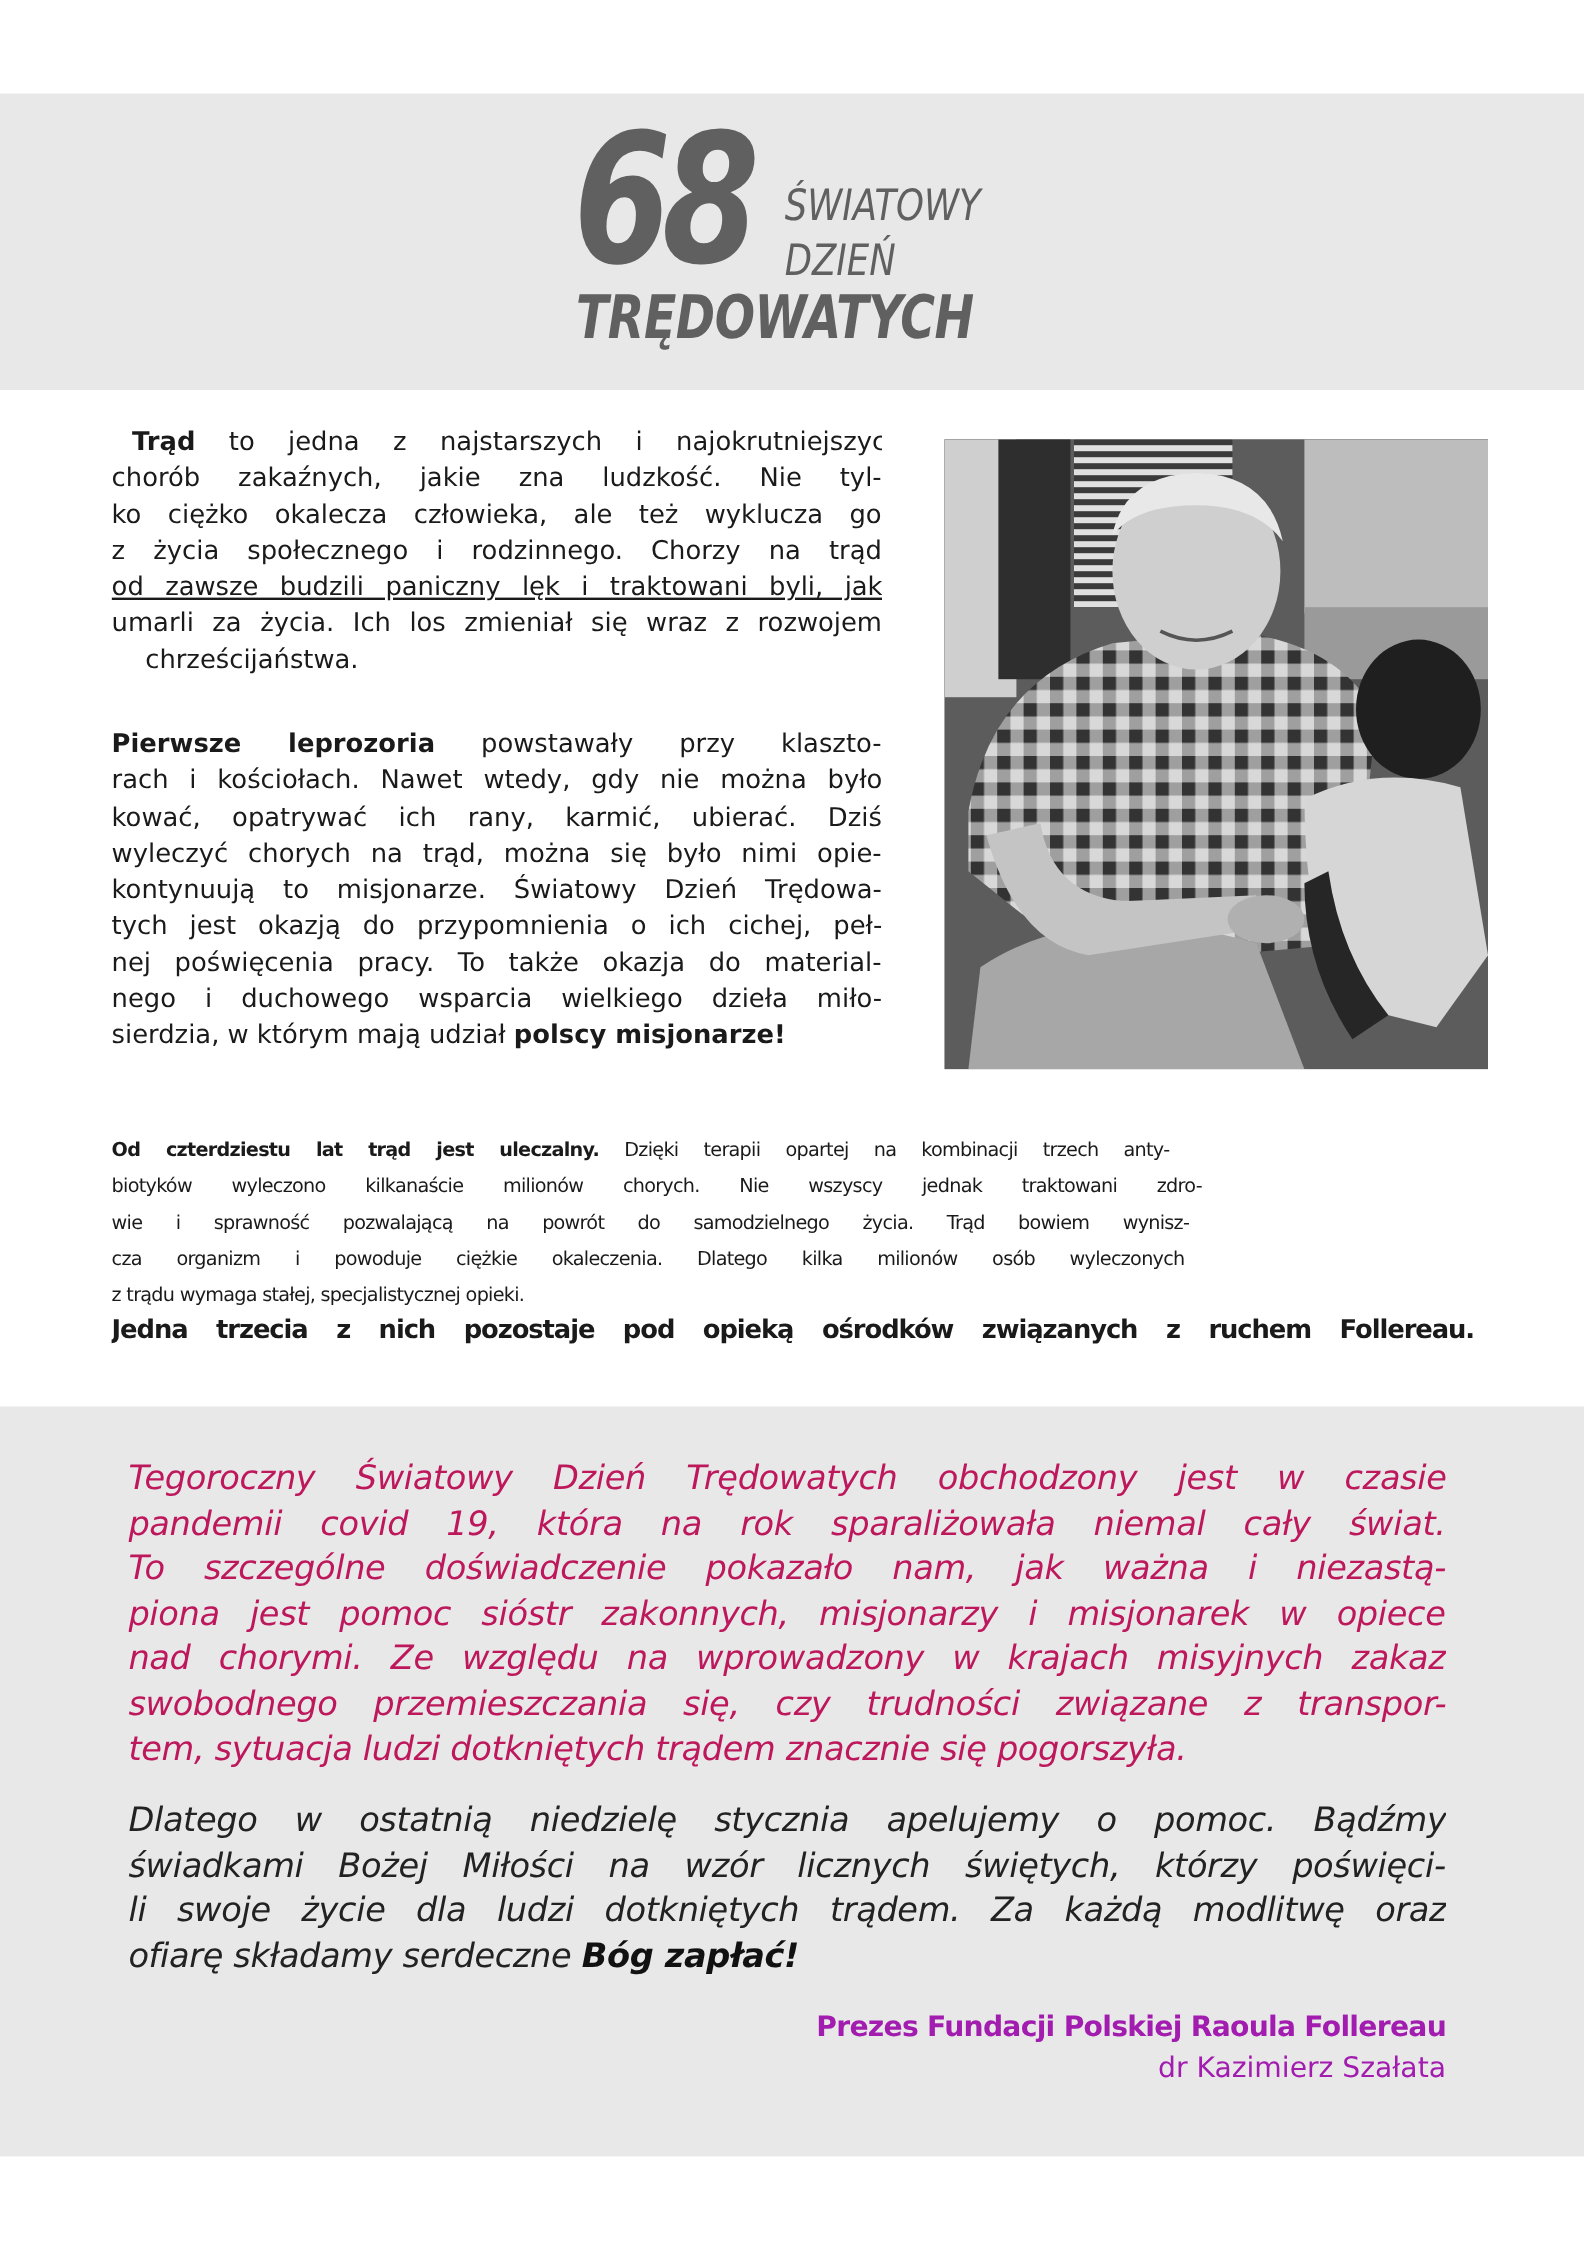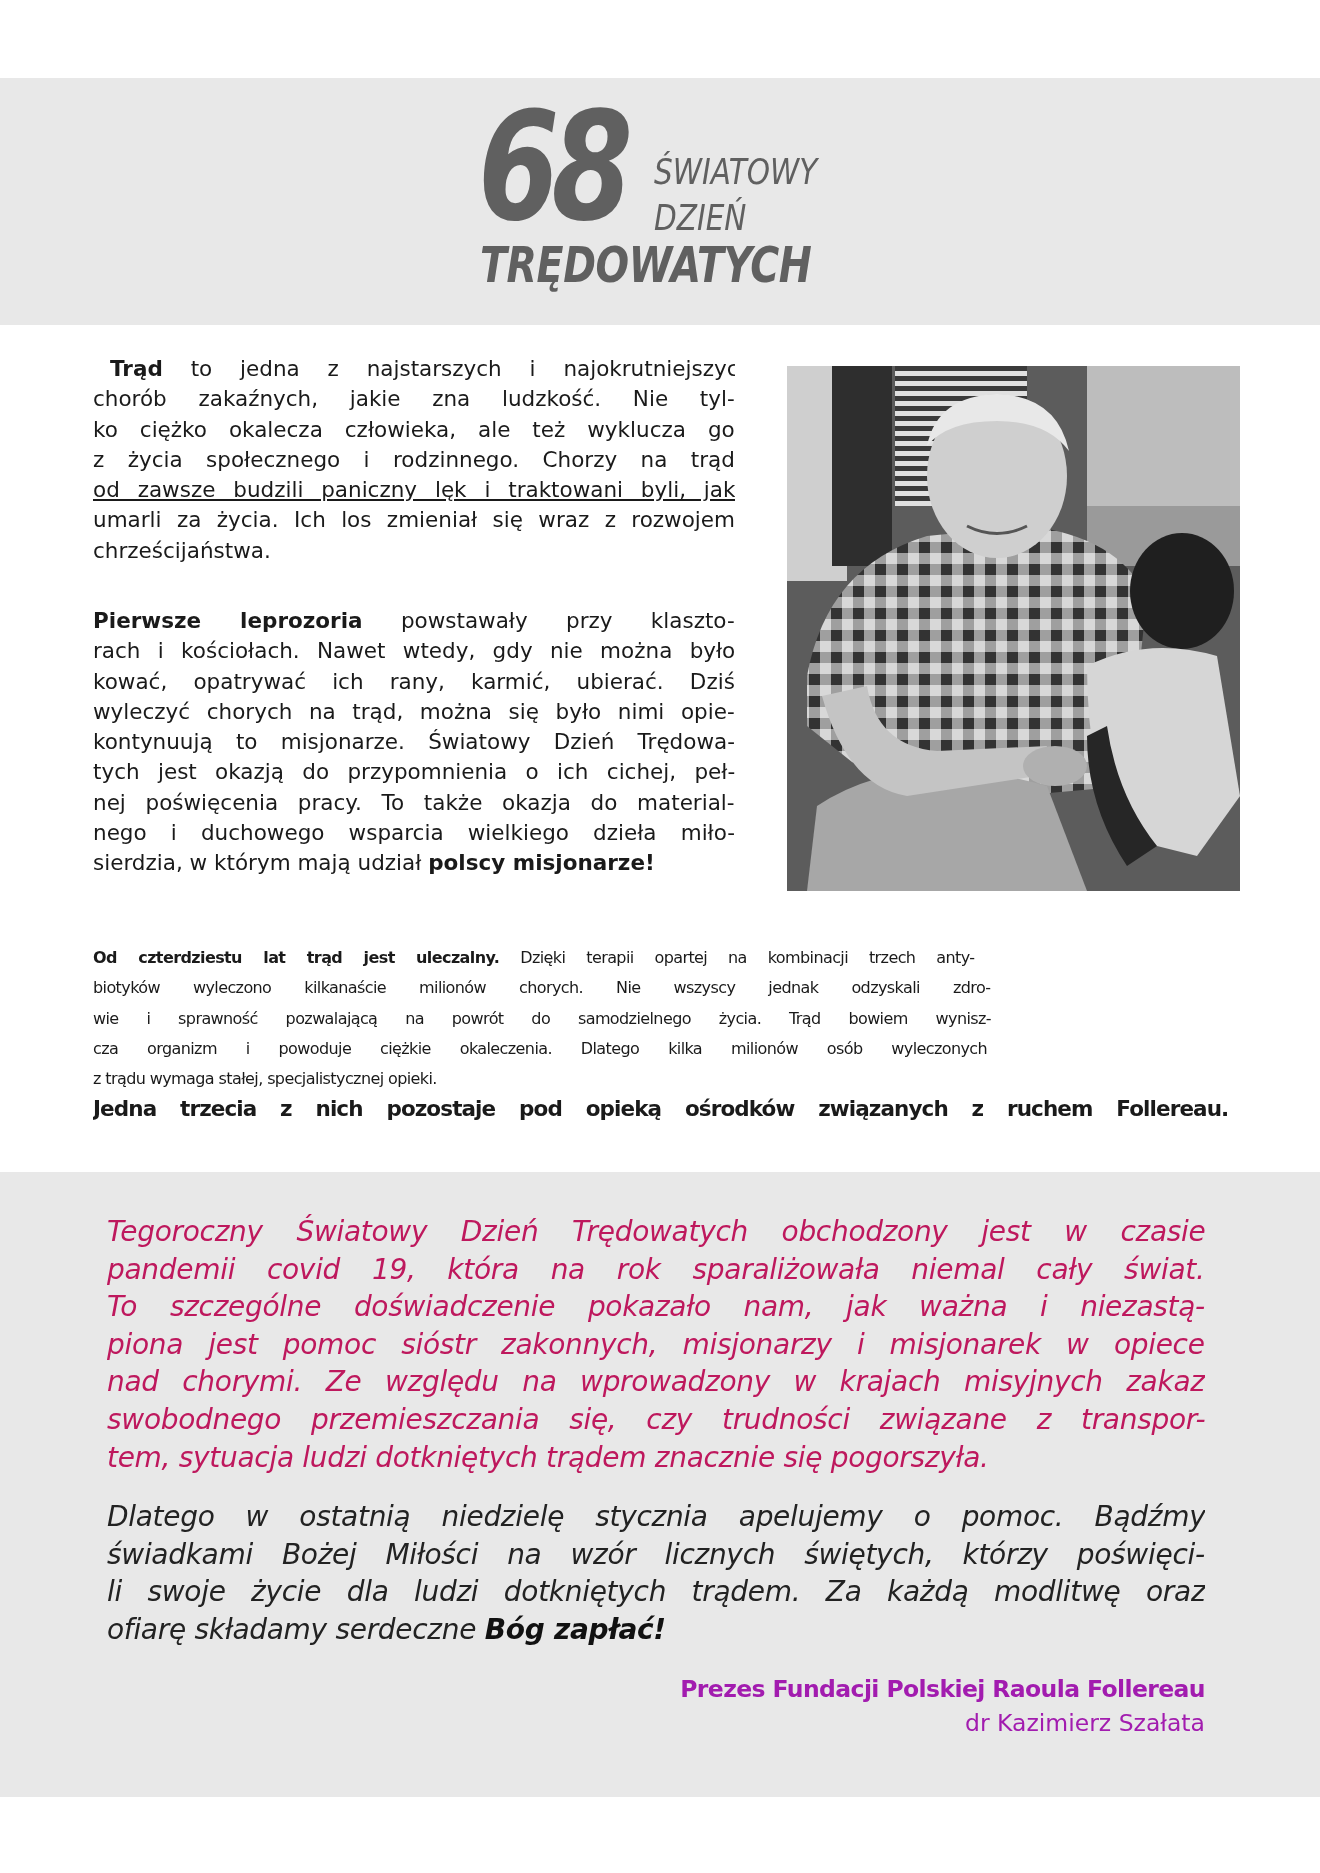--- a/index.html
+++ b/index.html
@@ -83,21 +83,21 @@
 <div class="tsw tdz">DZIEŃ</div>
 <div class="ttr">TRĘDOWATYCH</div>
 
 <div class="col" id="p1">
   <span class="line" style="display: block;"><span style="display: inline-block; white-space: nowrap; word-spacing: 21px; margin-left: 17px;"><span class="b">Trąd</span><span> to jedna z najstarszych i najokrutniejszych</span></span></span>
   <span class="line" style="display: block;"><span style="display: inline-block; white-space: nowrap; word-spacing: 24.8333px;">chorób zakaźnych, jakie zna ludzkość. Nie tyl-</span></span>
   <span class="line" style="display: block;"><span style="display: inline-block; white-space: nowrap; word-spacing: 15.1429px;">ko ciężko okalecza człowieka, ale też wyklucza go</span></span>
   <span class="line" style="display: block;"><span style="display: inline-block; white-space: nowrap; word-spacing: 16.5714px;">z życia społecznego i rodzinnego. Chorzy na trąd</span></span>
   <span class="line" style="display: block;"><span style="display: inline-block; white-space: nowrap; word-spacing: 11px; text-decoration: underline;">od zawsze budzili paniczny lęk i traktowani byli, jak</span></span>
   <span class="line" style="display: block;"><span style="display: inline-block; white-space: nowrap; word-spacing: 8.55556px;">umarli za życia. Ich los zmieniał się wraz z rozwojem</span></span>
-  <span class="line last" style="display: block;"><span style="display: inline-block; white-space: nowrap;">chrześcijaństwa.</span></span>
+  <span class="line last" style="display: block; margin-left: 28px;"><span style="display: inline-block; white-space: nowrap;">chrześcijaństwa.</span></span>
 </div>
 
 <div class="col" id="p2">
   <span class="line" style="display: block;"><span style="display: inline-block; white-space: nowrap; word-spacing: 31.5px;"><span class="b">Pierwsze leprozoria</span><span> powstawały przy klaszto-</span></span></span>
   <span class="line" style="display: block;"><span style="display: inline-block; white-space: nowrap; word-spacing: 10.5px;">rach i kościołach. Nawet wtedy, gdy nie można było</span></span>
   <span class="line" style="display: block;"><span style="display: inline-block; white-space: nowrap; word-spacing: 19.3333px;">kować, opatrywać ich rany, karmić, ubierać. Dziś</span></span>
   <span class="line" style="display: block;"><span style="display: inline-block; white-space: nowrap; word-spacing: 9.75px;">wyleczyć chorych na trąd, można się było nimi opie-</span></span>
   <span class="line" style="display: block;"><span style="display: inline-block; white-space: nowrap; word-spacing: 16.4px;">kontynuują to misjonarze. Światowy Dzień Trędowa-</span></span>
   <span class="line" style="display: block;"><span style="display: inline-block; white-space: nowrap; word-spacing: 11.5px;">tych jest okazją do przypomnienia o ich cichej, peł-</span></span>
   <span class="line" style="display: block;"><span style="display: inline-block; white-space: nowrap; word-spacing: 12.8571px;">nej poświęcenia pracy. To także okazja do material-</span></span>
@@ -140,21 +140,21 @@
     <ellipse cx="395" cy="225" rx="52" ry="58" fill="#1f1f1f"></ellipse>
     <path d="M300 300 Q360 270 430 290 L453 430 L410 490 L330 470 Q300 400 300 300 Z" fill="#d6d6d6"></path>
     <path d="M320 360 Q330 430 370 480 L340 500 Q300 440 300 370 Z" fill="#262626"></path>
 
     <ellipse cx="268" cy="400" rx="32" ry="20" fill="#b0b0b0"></ellipse>
   </svg>
 </div>
 
 <div class="col" id="p3">
   <span class="line" style="display: block;"><span style="display: inline-block; white-space: nowrap; word-spacing: 16.4167px;"><span class="b">Od czterdziestu lat trąd jest uleczalny.</span><span> Dzięki terapii opartej na kombinacji trzech anty-</span></span></span>
-  <span class="line" style="display: block;"><span style="display: inline-block; white-space: nowrap; word-spacing: 28.5556px;">biotyków wyleczono kilkanaście milionów chorych. Nie wszyscy jednak odzyskali zdro-</span></span>
+  <span class="line" style="display: block;"><span style="display: inline-block; white-space: nowrap; word-spacing: 28.5556px;">biotyków wyleczono kilkanaście milionów chorych. Nie wszyscy jednak traktowani zdro-</span></span>
   <span class="line" style="display: block;"><span style="display: inline-block; white-space: nowrap; word-spacing: 23.3636px;">wie i sprawność pozwalającą na powrót do samodzielnego życia. Trąd bowiem wynisz-</span></span>
   <span class="line" style="display: block;"><span style="display: inline-block; white-space: nowrap; word-spacing: 24.4px;">cza organizm i powoduje ciężkie okaleczenia. Dlatego kilka milionów osób wyleczonych</span></span>
   <span class="line last" style="display: block;"><span style="display: inline-block; white-space: nowrap;">z trądu wymaga stałej, specjalistycznej opieki.</span></span>
 </div>
 <div class="col" id="p3b">
   <span class="line b" style="display: block;"><span style="display: inline-block; white-space: nowrap; word-spacing: 17.1818px;">Jedna trzecia z nich pozostaje pod opieką ośrodków związanych z ruchem Follereau.</span></span>
 </div>
 
 <div class="col" id="q1">
   <span class="line" style="display: block;"><span style="display: inline-block; white-space: nowrap; word-spacing: 25px;">Tegoroczny Światowy Dzień Trędowatych obchodzony jest w czasie</span></span>

